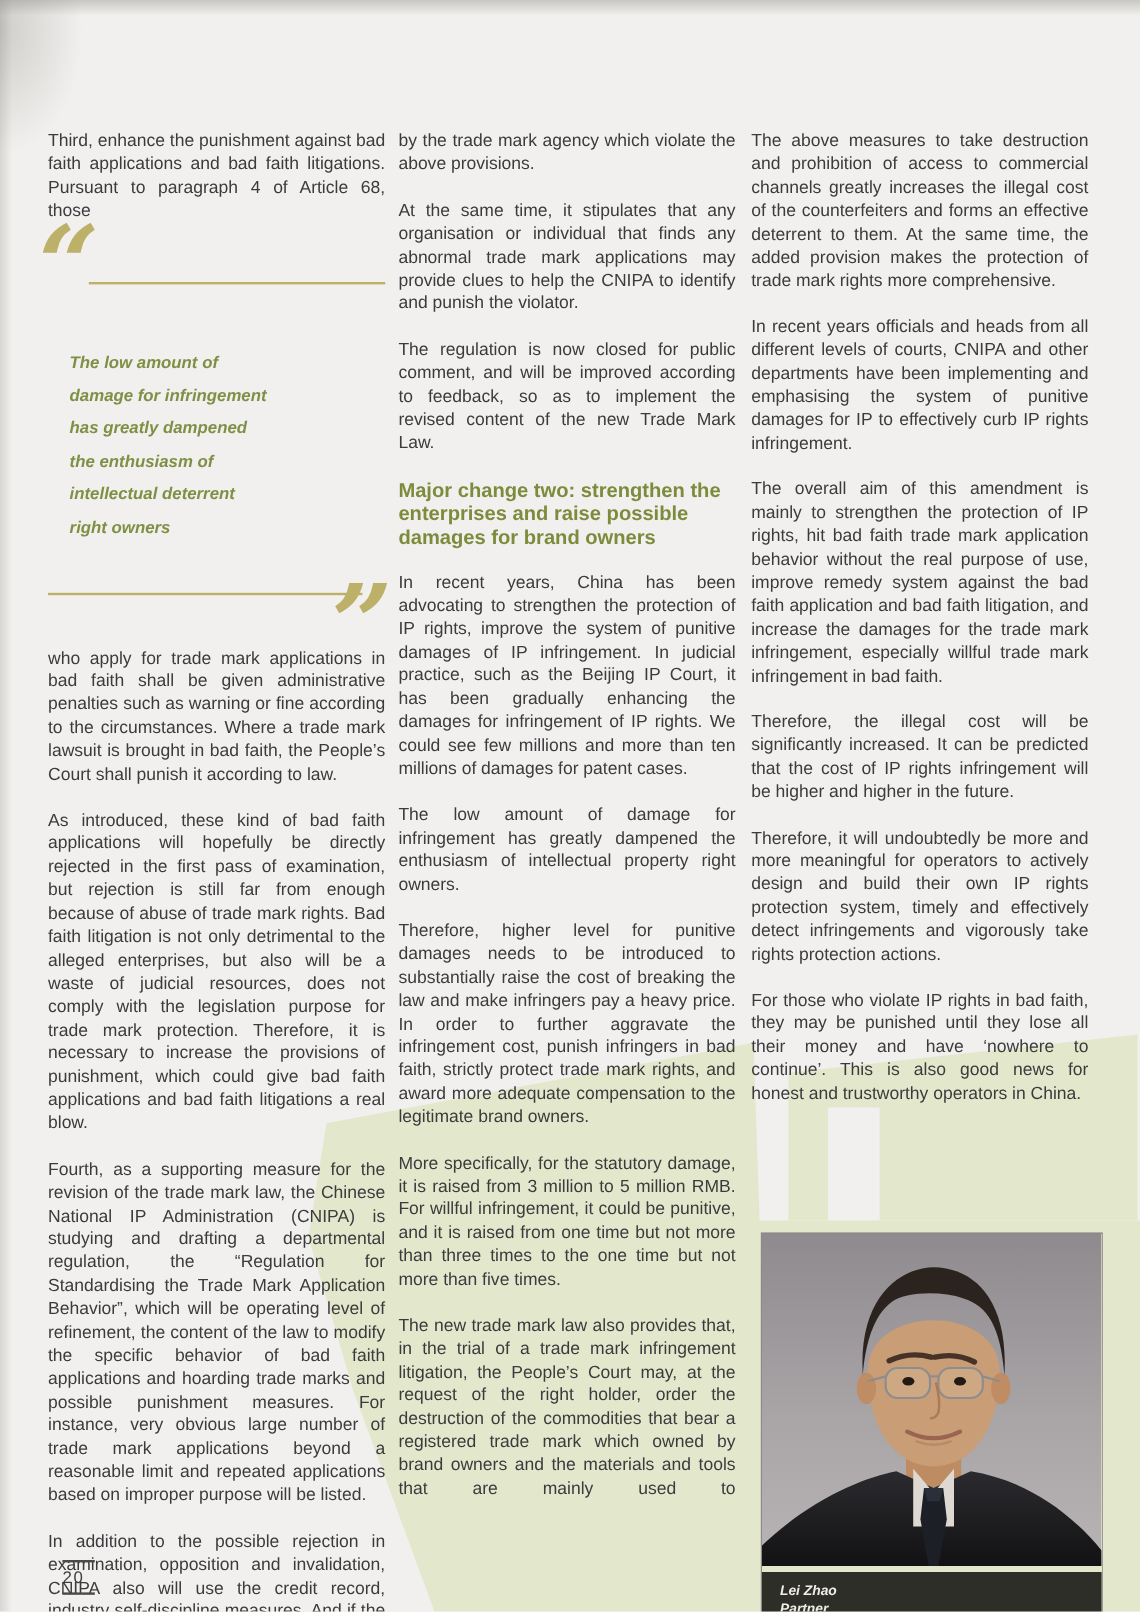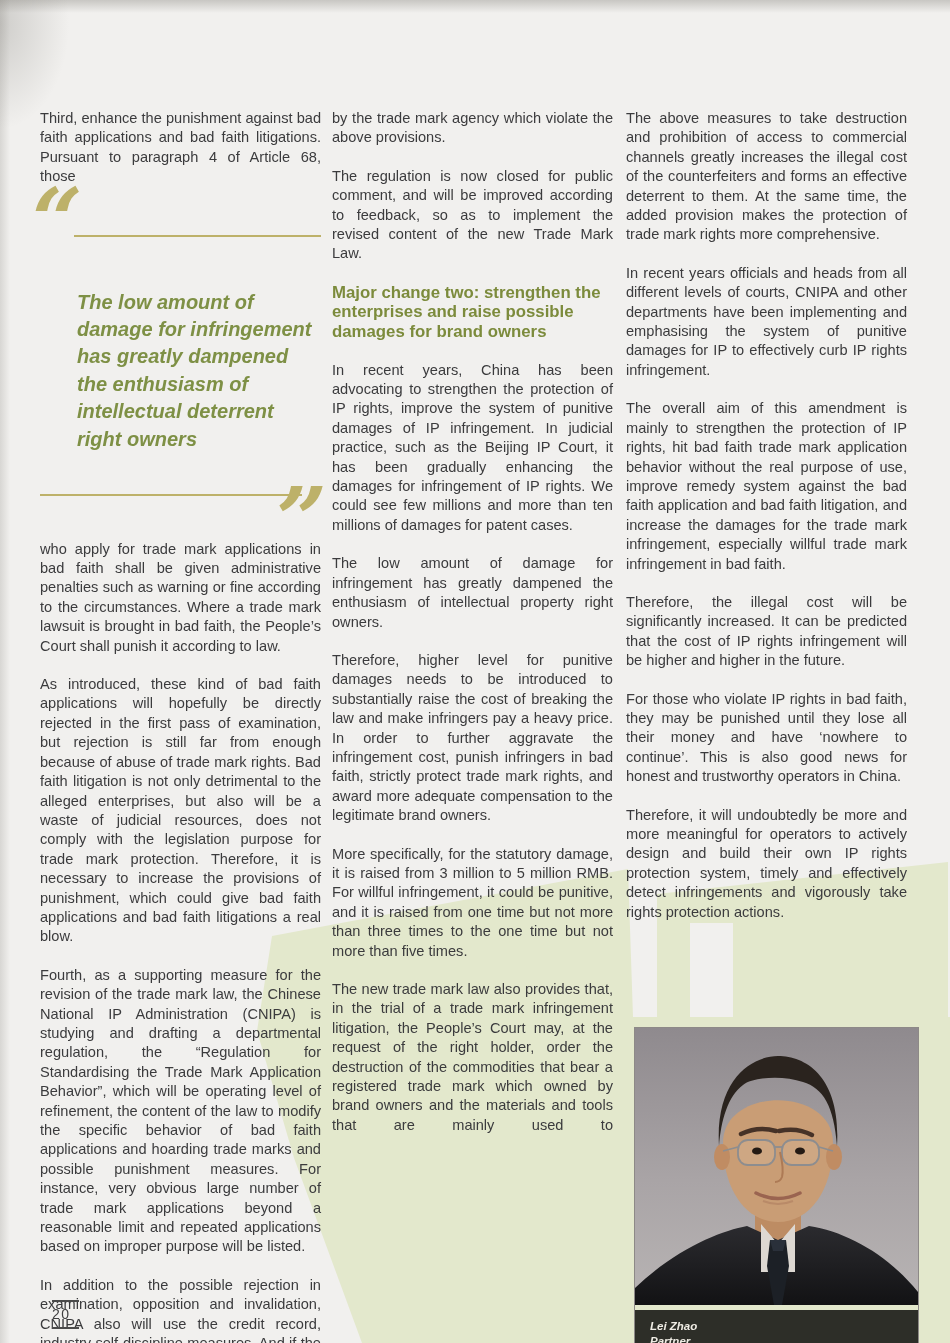--- a/index.html
+++ b/index.html
@@ -35,22 +35,22 @@
 
   .quote-block{position:relative;height:339px;margin:14px 0 0 0;}
   .q-mark{position:absolute;font:italic 700 88px "DejaVu Serif",serif;
     color:var(--tan);line-height:58px;height:44px;overflow:visible;}
   .q-open{left:-8px;top:-10px;}
   .q-close{right:-6px;top:289px;}
   .q-line{position:absolute;height:2.5px;background:var(--tan);}
   .q-line.top{left:34px;right:0;top:34px;}
   .q-line.bottom{left:0;width:262px;top:293px;}
   .q-text{position:absolute;left:18px;top:88px;width:250px;
-    font-size:20px;line-height:27.4px;font-weight:700;font-style:italic;
-    color:var(--quote-olive);text-align:left;margin-left:19px;}
+    font-size:14px;line-height:27.4px;font-weight:700;font-style:italic;
+    color:var(--quote-olive);text-align:left;}
   .q-text span{display:block;}
 
   .section-heading{margin:0 0 19px 0;font-size:16.8px;line-height:19.6px;
     font-weight:700;color:var(--olive);text-align:left;}
 
   .photo{position:absolute;left:635px;top:1028px;width:283px;height:343px;z-index:2;
     margin:0;box-shadow:0 0 0 1px #8d8987;}
   .photo svg{display:block;}
   .photo-caption{position:absolute;left:0;right:0;bottom:0;height:61px;
     background:rgba(13,13,11,.85);color:#efece4;
@@ -94,36 +94,37 @@
   </div>
 
   <p>who apply for trade mark applications in bad faith shall be given administrative penalties such as warning or fine according to the circumstances. Where a trade mark lawsuit is brought in bad faith, the People’s Court shall punish it according to law.</p>
   <p>As introduced, these kind of bad faith applications will hopefully be directly rejected in the first pass of examination, but rejection is still far from enough because of abuse of trade mark rights. Bad faith litigation is not only detrimental to the alleged enterprises, but also will be a waste of judicial resources, does not comply with the legislation purpose for trade mark protection. Therefore, it is necessary to increase the provisions of punishment, which could give bad faith applications and bad faith litigations a real blow.</p>
   <p>Fourth, as a supporting measure for the revision of the trade mark law, the Chinese National IP Administration (CNIPA) is studying and drafting a departmental regulation, the “Regulation for Standardising the Trade Mark Application Behavior”, which will be operating level of refinement, the content of the law to modify the specific behavior of bad faith applications and hoarding trade marks and possible punishment measures. For instance, very obvious large number of trade mark applications beyond a reasonable limit and repeated applications based on improper purpose will be listed.</p>
   <p class="cont">In addition to the possible rejection in examination, opposition and invalidation, CNIPA also will use the credit record, industry self-discipline measures. And if the circumstances are serious, the CNIPA could stop accepting applications represented</p>
 </section>
 
 <section class="col" id="col2">
   <p>by the trade mark agency which violate the above provisions.</p>
+  <p>At the same time, it stipulates that any organisation or individual that finds any abnormal trade mark applications may provide clues to help the CNIPA to identify and punish the violator.</p>
   <p>The regulation is now closed for public comment, and will be improved according to feedback, so as to implement the revised content of the new Trade Mark Law.</p>
   <h2 class="section-heading">Major change two: strengthen the enterprises and raise possible damages for brand owners</h2>
   <p>In recent years, China has been advocating to strengthen the protection of IP rights, improve the system of punitive damages of IP infringement. In judicial practice, such as the Beijing IP Court, it has been gradually enhancing the damages for infringement of IP rights. We could see few millions and more than ten millions of damages for patent cases.</p>
   <p>The low amount of damage for infringement has greatly dampened the enthusiasm of intellectual property right owners.</p>
   <p>Therefore, higher level for punitive damages needs to be introduced to substantially raise the cost of breaking the law and make infringers pay a heavy price. In order to further aggravate the infringement cost, punish infringers in bad faith, strictly protect trade mark rights, and award more adequate compensation to the legitimate brand owners.</p>
   <p>More specifically, for the statutory damage, it is raised from 3 million to 5 million RMB. For willful infringement, it could be punitive, and it is raised from one time but not more than three times to the one time but not more than five times.</p>
   <p class="cont">The new trade mark law also provides that, in the trial of a trade mark infringement litigation, the People’s Court may, at the request of the right holder, order the destruction of the commodities that bear a registered trade mark which owned by brand owners and the materials and tools that are mainly used to</p>
 </section>
 
 <section class="col" id="col3">
   <p>The above measures to take destruction and prohibition of access to commercial channels greatly increases the illegal cost of the counterfeiters and forms an effective deterrent to them. At the same time, the added provision makes the protection of trade mark rights more comprehensive.</p>
   <p>In recent years officials and heads from all different levels of courts, CNIPA and other departments have been implementing and emphasising the system of punitive damages for IP to effectively curb IP rights infringement.</p>
   <p>The overall aim of this amendment is mainly to strengthen the protection of IP rights, hit bad faith trade mark application behavior without the real purpose of use, improve remedy system against the bad faith application and bad faith litigation, and increase the damages for the trade mark infringement, especially willful trade mark infringement in bad faith.</p>
   <p>Therefore, the illegal cost will be significantly increased. It can be predicted that the cost of IP rights infringement will be higher and higher in the future.</p>
+  <p>Therefore, it will undoubtedly be more and more meaningful for operators to actively design and build their own IP rights protection system, timely and effectively detect infringements and vigorously take rights protection actions.</p>
   <p>For those who violate IP rights in bad faith, they may be punished until they lose all their money and have ‘nowhere to continue’. This is also good news for honest and trustworthy operators in China.</p>
-  <p>Therefore, it will undoubtedly be more and more meaningful for operators to actively design and build their own IP rights protection system, timely and effectively detect infringements and vigorously take rights protection actions.</p>
 </section>
 
 <figure class="photo">
   <svg width="283" height="277" viewBox="0 0 283 277" aria-hidden="true">
     <defs>
       <linearGradient id="pbg" x1="0" y1="0" x2="0" y2="1">
         <stop offset="0" stop-color="#8f8a8e"></stop>
         <stop offset="0.55" stop-color="#a9a4a6"></stop>
         <stop offset="1" stop-color="#b8b4b4"></stop>
       </linearGradient>

